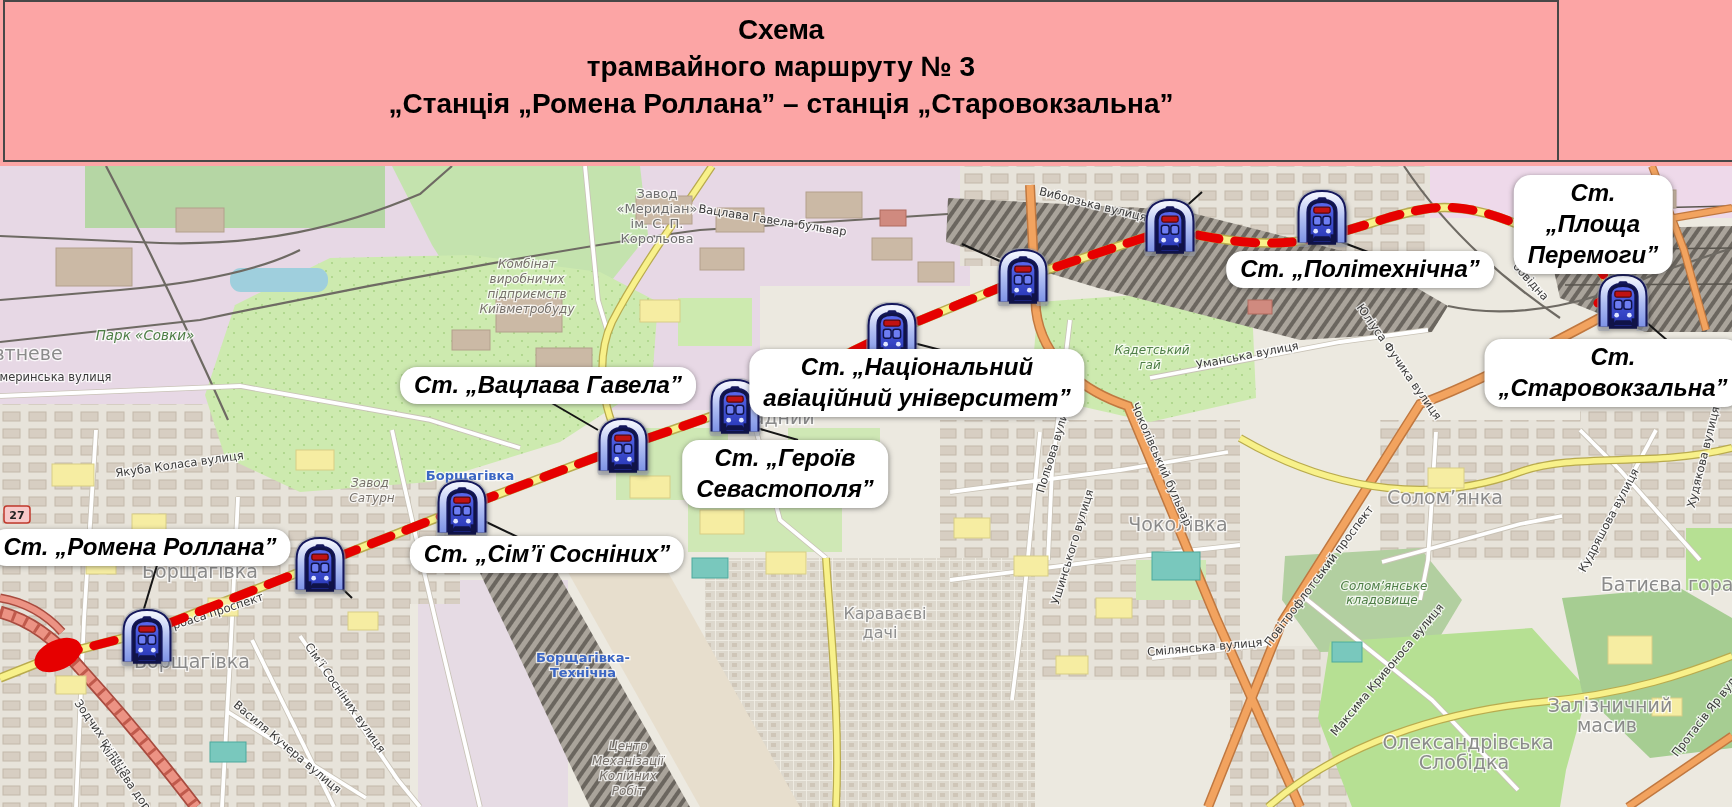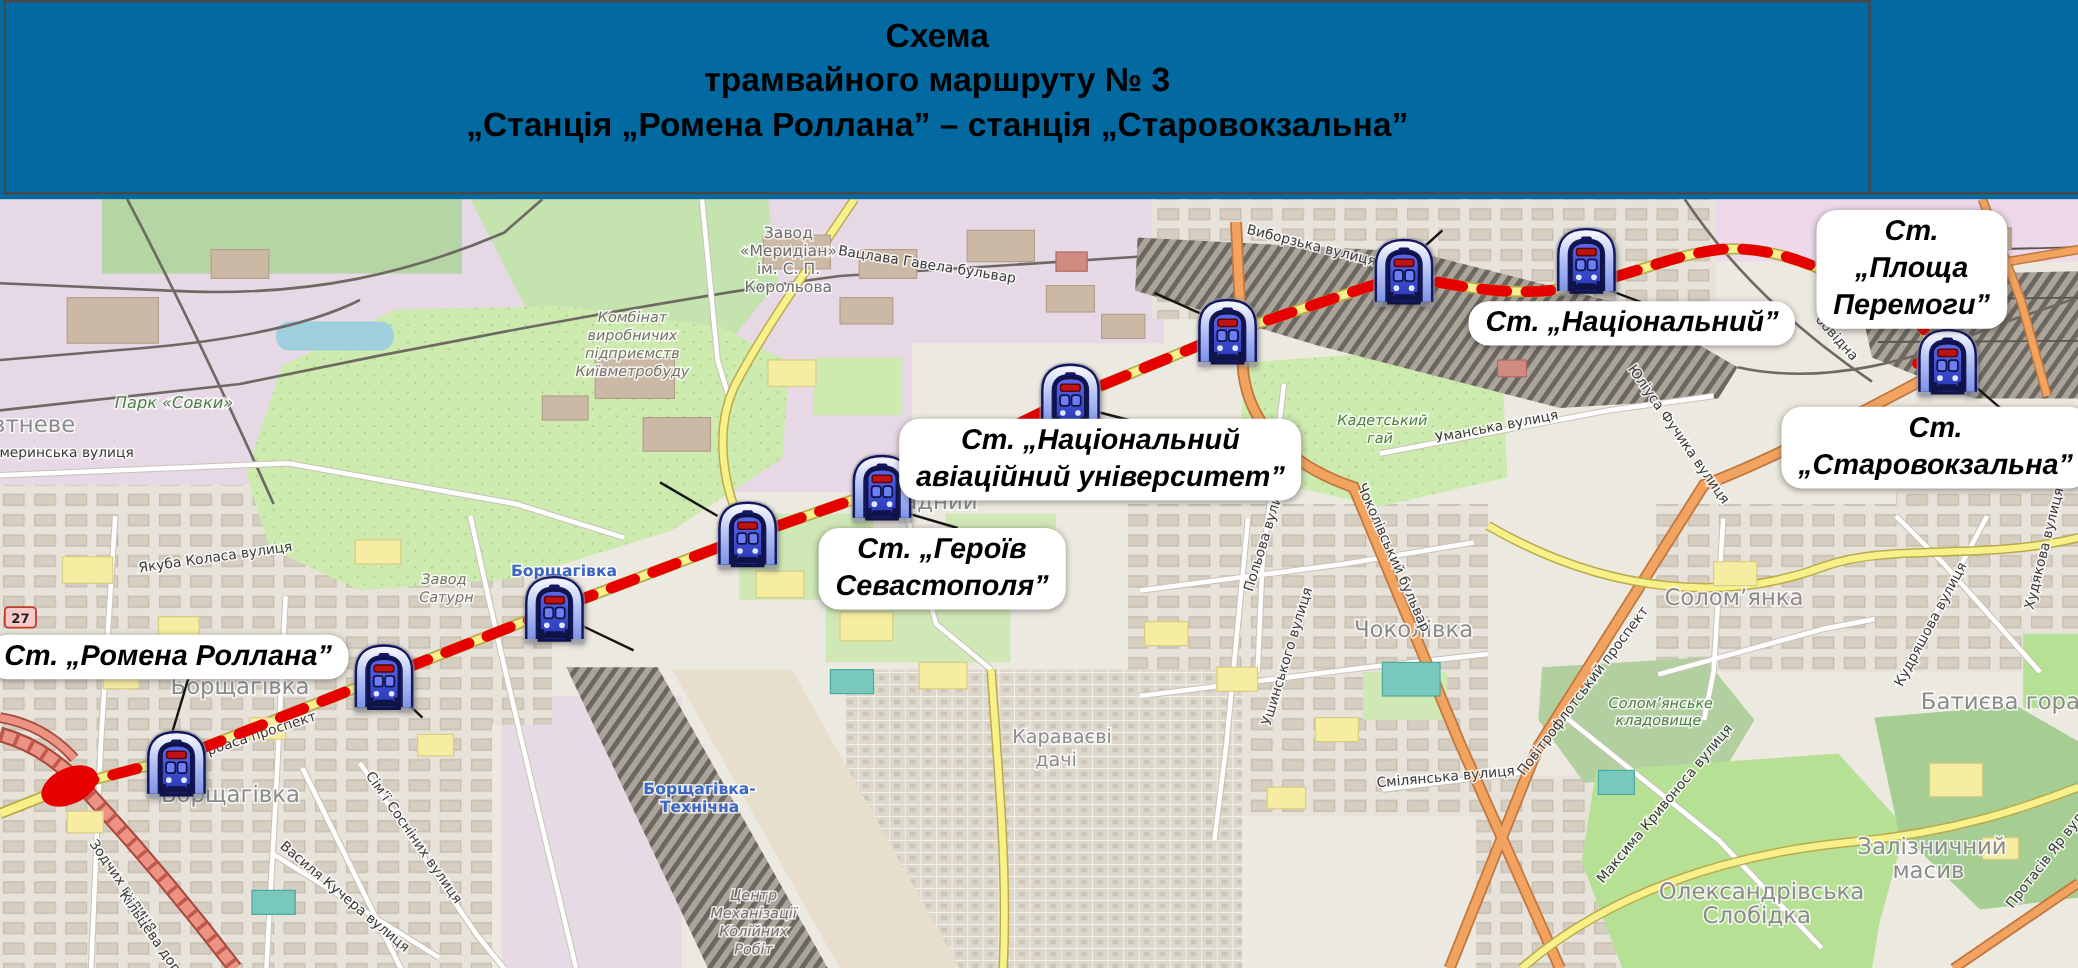--- a/index.html
+++ b/index.html
@@ -1,19 +1,19 @@
 <!DOCTYPE html>
 <html><head>
 <meta charset="utf-8">
 <style>
   html,body{margin:0;padding:0;background:#fff;}
   #stage{position:relative;width:1732px;height:807px;overflow:hidden;background:#fff;
          font-family:"Liberation Sans",sans-serif;}
   #map-svg{position:absolute;left:0;top:0;z-index:0;}
-  .header{position:absolute;left:0;top:0;width:1732px;height:166px;background:#0369a1;z-index:1;}
+  .header{position:absolute;left:0;top:0;width:1732px;height:166px;background:#fca5a5;z-index:1;}
   .title-box{position:absolute;left:3px;top:0;width:1556px;height:162px;border:2px solid #474747;
              display:flex;flex-direction:column;align-items:center;justify-content:flex-start;
              padding-top:9px;box-sizing:border-box;}
   .title-line{font-weight:bold;font-size:28px;line-height:37px;color:#000;text-align:center;}
   .header-line{position:absolute;left:1559px;top:160px;width:173px;height:2px;background:#474747;}
   .bubble{position:absolute;transform:translateX(-50%);background:#fff;border-radius:17px;
           padding:2px 14px 4px;font-style:italic;font-weight:bold;font-size:24px;line-height:31px;
           color:#000;white-space:pre-line;text-align:center;z-index:3;
           box-shadow:0 1px 5px rgba(50,50,50,.5);}
   .ticon{position:absolute;width:58px;height:58px;z-index:2;
@@ -416,25 +416,27 @@
         <use href="#tram-sym"></use>
       </svg>
     </div>
 <div class="ticon" style="left:1594px;top:273px">
       <svg viewBox="0 0 64 64">
         <use href="#tram-sym"></use>
       </svg>
     </div>
 
 <div class="bubble" style="left:140px;top:529px">Ст. „Ромена Роллана”</div>
+<div class="bubble" style="left:547px;top:536px">Ст. „Сім’ї Сосніних”</div>
+<div class="bubble" style="left:548px;top:367px">Ст. „Вацлава Гавела”</div>
 <div class="bubble" style="left:785px;top:440px">Ст. „Героїв
 Севастополя”</div>
 <div class="bubble" style="left:917px;top:349px">Ст. „Національний
 авіаційний університет”</div>
-<div class="bubble" style="left:1360px;top:251px">Ст. „Національний”</div>
+<div class="bubble" style="left:1360px;top:251px">Ст. „Політехнічна”</div>
 <div class="bubble" style="left:1593px;top:175px">Ст. „Площа Перемоги”</div>
 <div class="bubble" style="left:1613px;top:339px">Ст. „Старовокзальна”</div>
 
 <div class="header">
   <div class="title-box">
     <div class="title-line">Схема</div>
     <div class="title-line">трамвайного маршруту № 3</div>
     <div class="title-line">„Станція „Ромена Роллана” – станція „Старовокзальна”</div>
   </div>
   <div class="header-line"></div>

